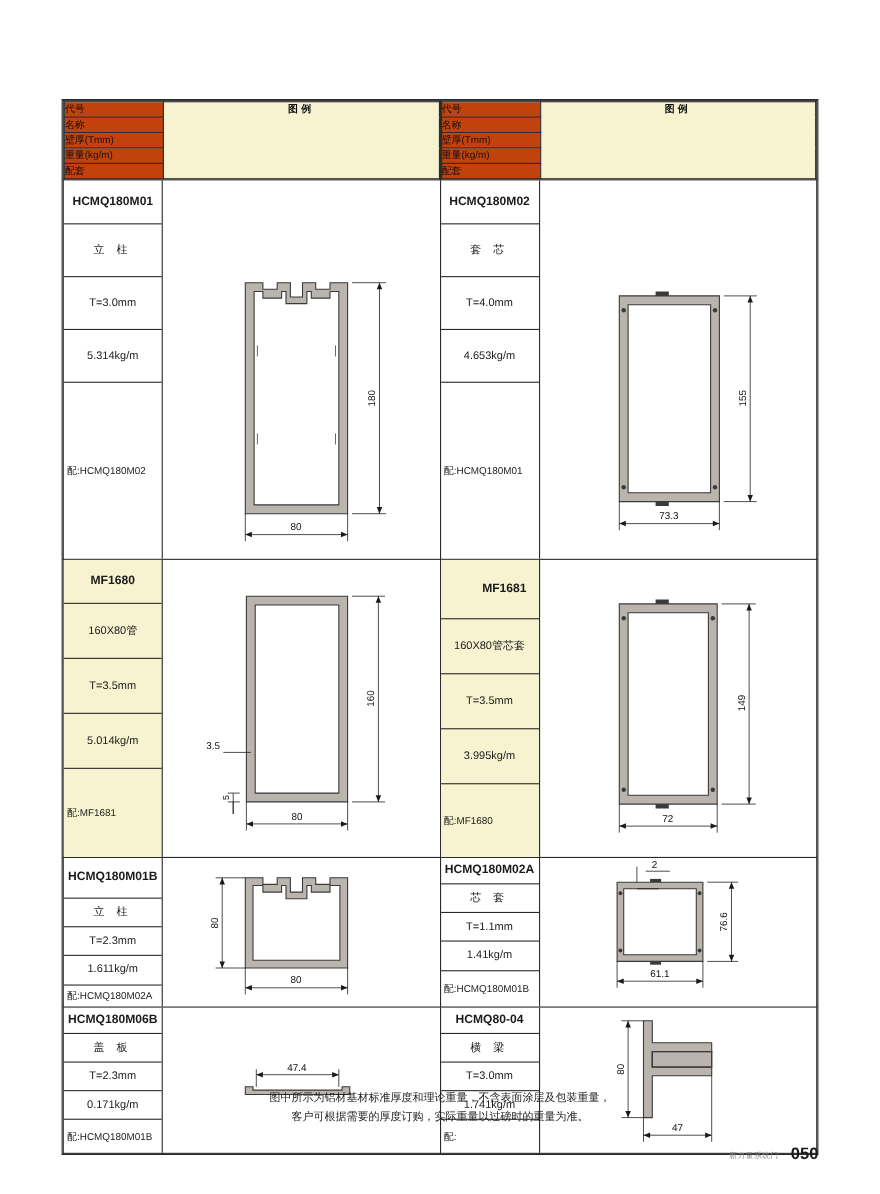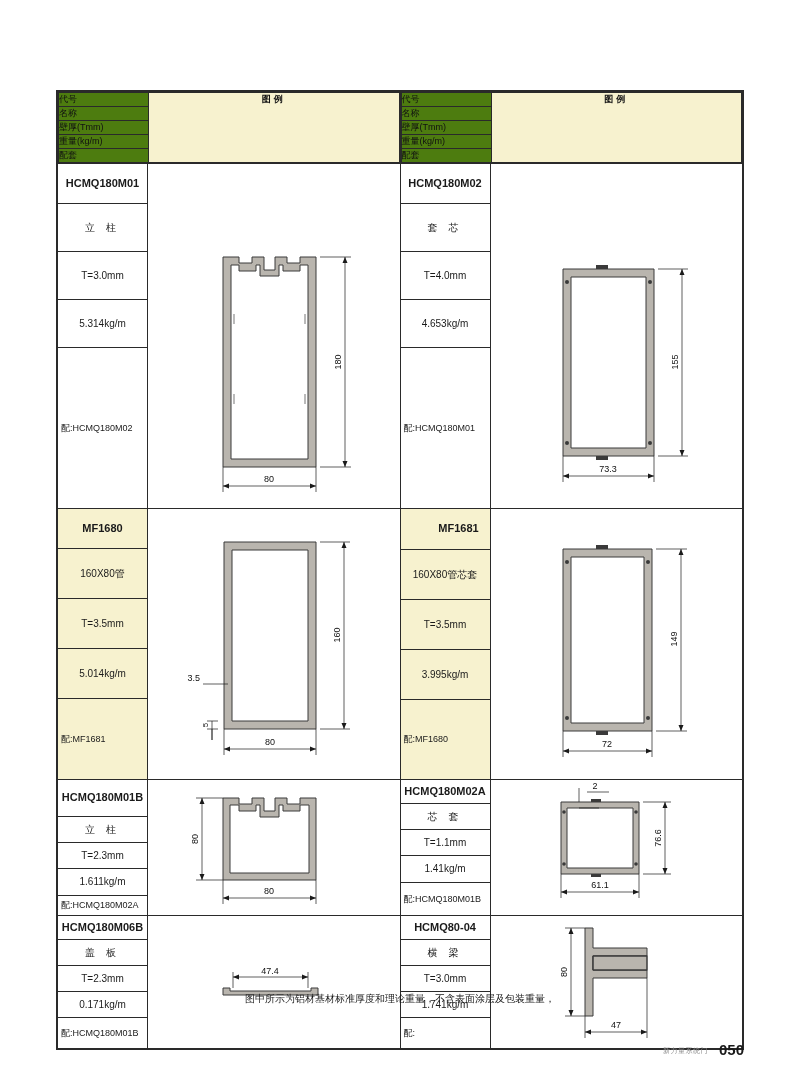--- a/index.html
+++ b/index.html
@@ -51,21 +51,21 @@
   .hdr-table td {
     border: 1px solid #2a2a2a;
     font-size: 9px;
     color: #111;
     padding: 1px 4px;
     height: 14px;
     box-sizing: border-box;
   }
   .hdr-label {
     width: 90px;
-    background: #4d7c0f;
+    background: #c2410c;
   }
   .hdr-pic {
     background: #f7f2cf;
     text-align: center;
     font-size: 17px;
     font-weight: bold;
     letter-spacing: 3px;
     vertical-align: middle;
   }
   
@@ -329,21 +329,21 @@
                   </g>
                   <text x="122" y="236" font-size="9" fill="#111" text-anchor="middle">80</text>
                 </svg>
               </div>
             </div>
           </div>
         </td>
         <td class="half">
           <div class="cellrow" style="height:270px;">
             <div class="infocol yellow">
-              <div class="ic code" style="height:41px;padding-left:30px;">MF1681</div>
+              <div class="ic code" style="height:54px;padding-left:30px;">MF1681</div>
               <div class="ic" style="height:50px;">160X80管芯套</div>
               <div class="ic" style="height:50px;">T=3.5mm</div>
               <div class="ic" style="height:50px;">3.995kg/m</div>
               <div class="ic small left" style="flex:1 1 auto;">配:MF1680</div>
             </div>
             <div class="figcol">
               <div class="figwrap">
                 <svg viewBox="0 0 253 270" width="253" height="270">
                   <g stroke="#3a3a3a" fill="#b9b5ae" stroke-width="1">
                     <path d="M72 40 L72 222 L161 222 L161 40 Z M80 48 L80 214 L153 214 L153 48 Z" fill-rule="evenodd"></path>
@@ -539,18 +539,19 @@
             </div>
           </div>
         </td>
       </tr>
     </tbody>
       </table>
   </div>
 
   <div class="footnote">
     <div>图中所示为铝材基材标准厚度和理论重量，不含表面涂层及包装重量，</div>
+    <div>客户可根据需要的厚度订购，实际重量以过磅时的重量为准。</div>
   </div>
 
   <div class="pagebrand">新力量系统门</div>
   <div class="pagenum">050</div>
 
 </div>
 
 </body></html>

